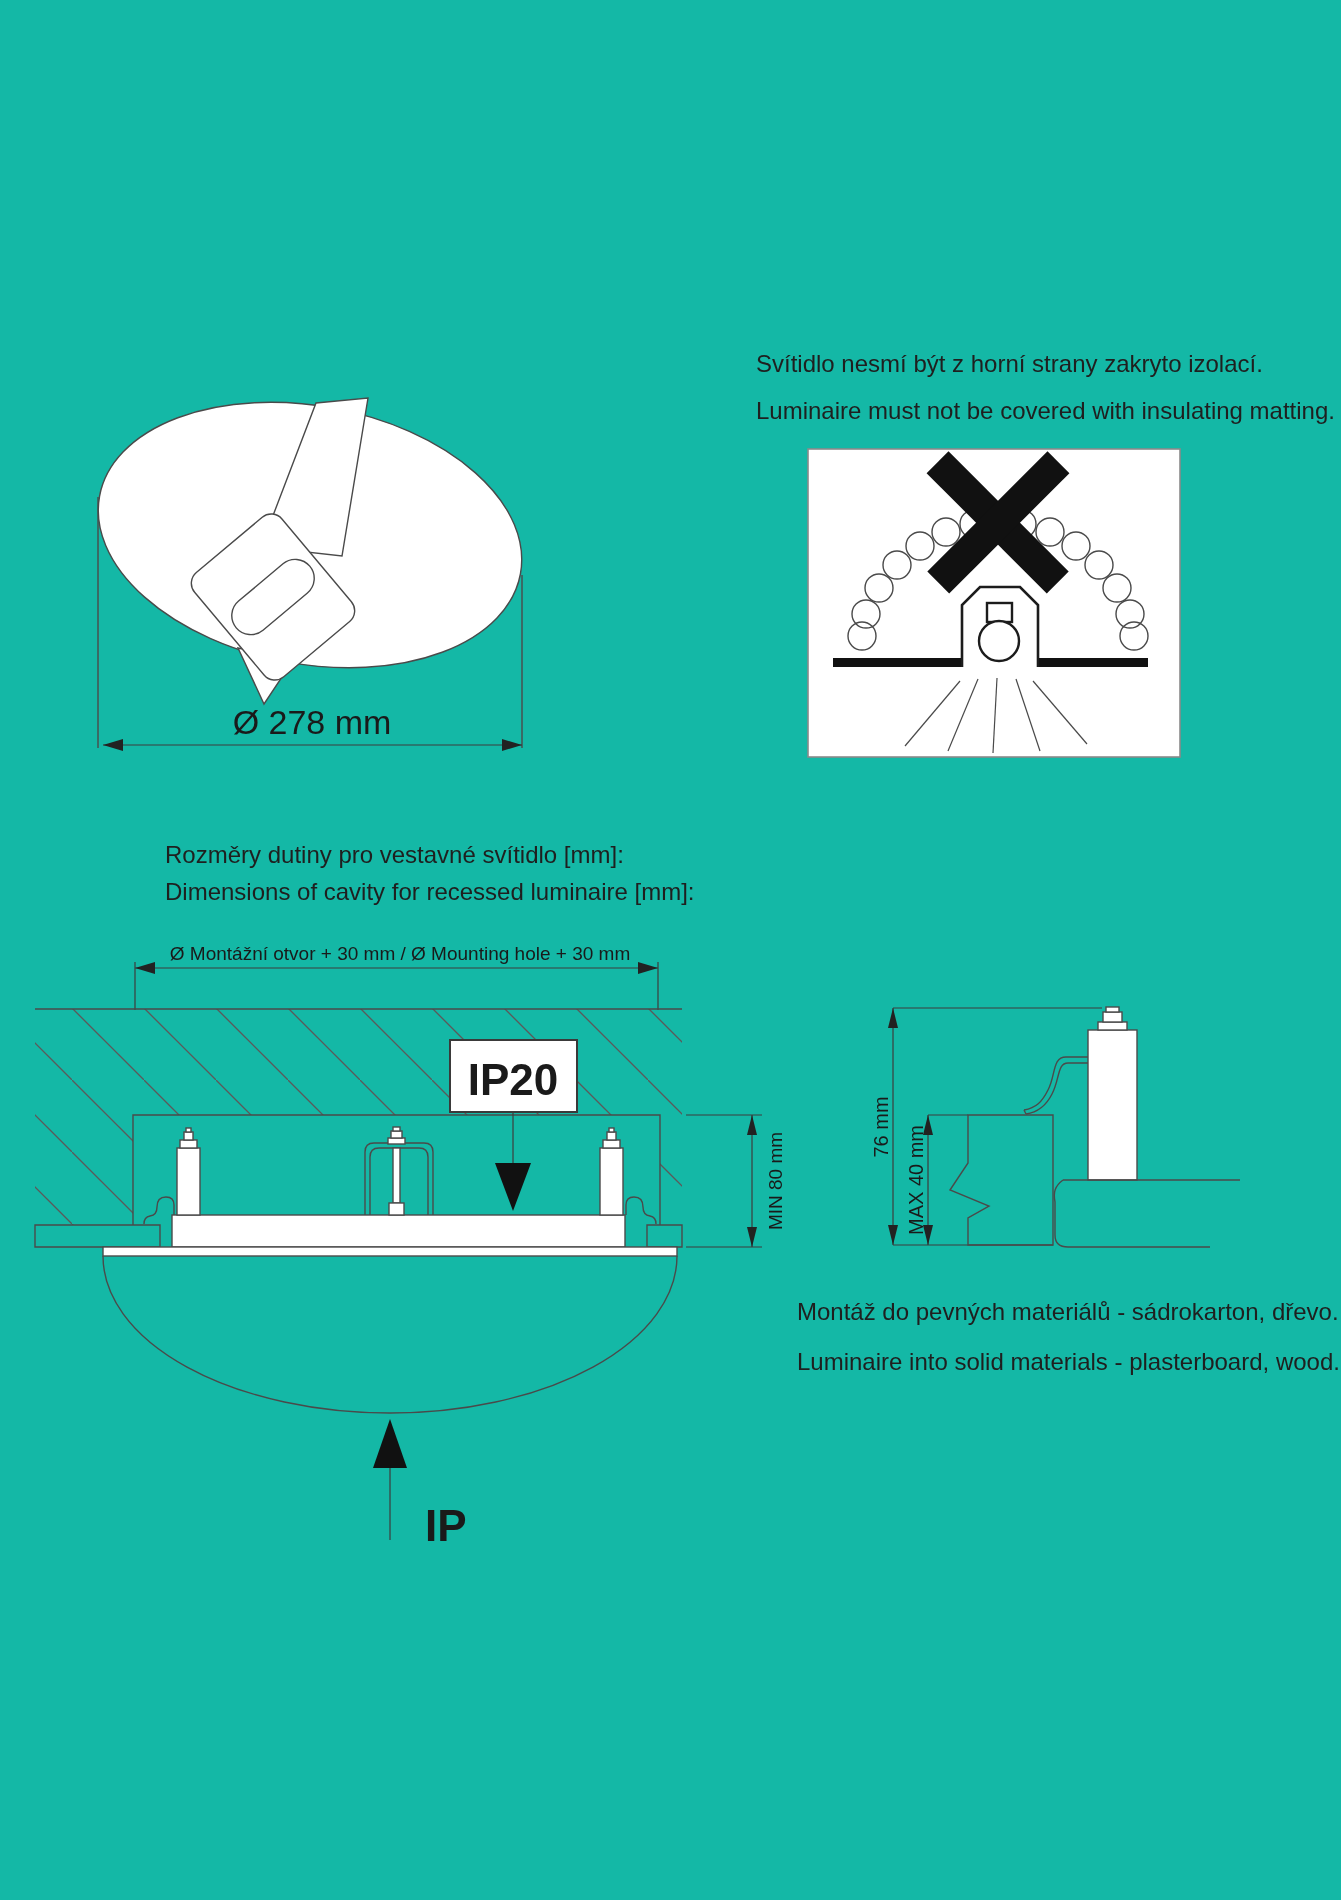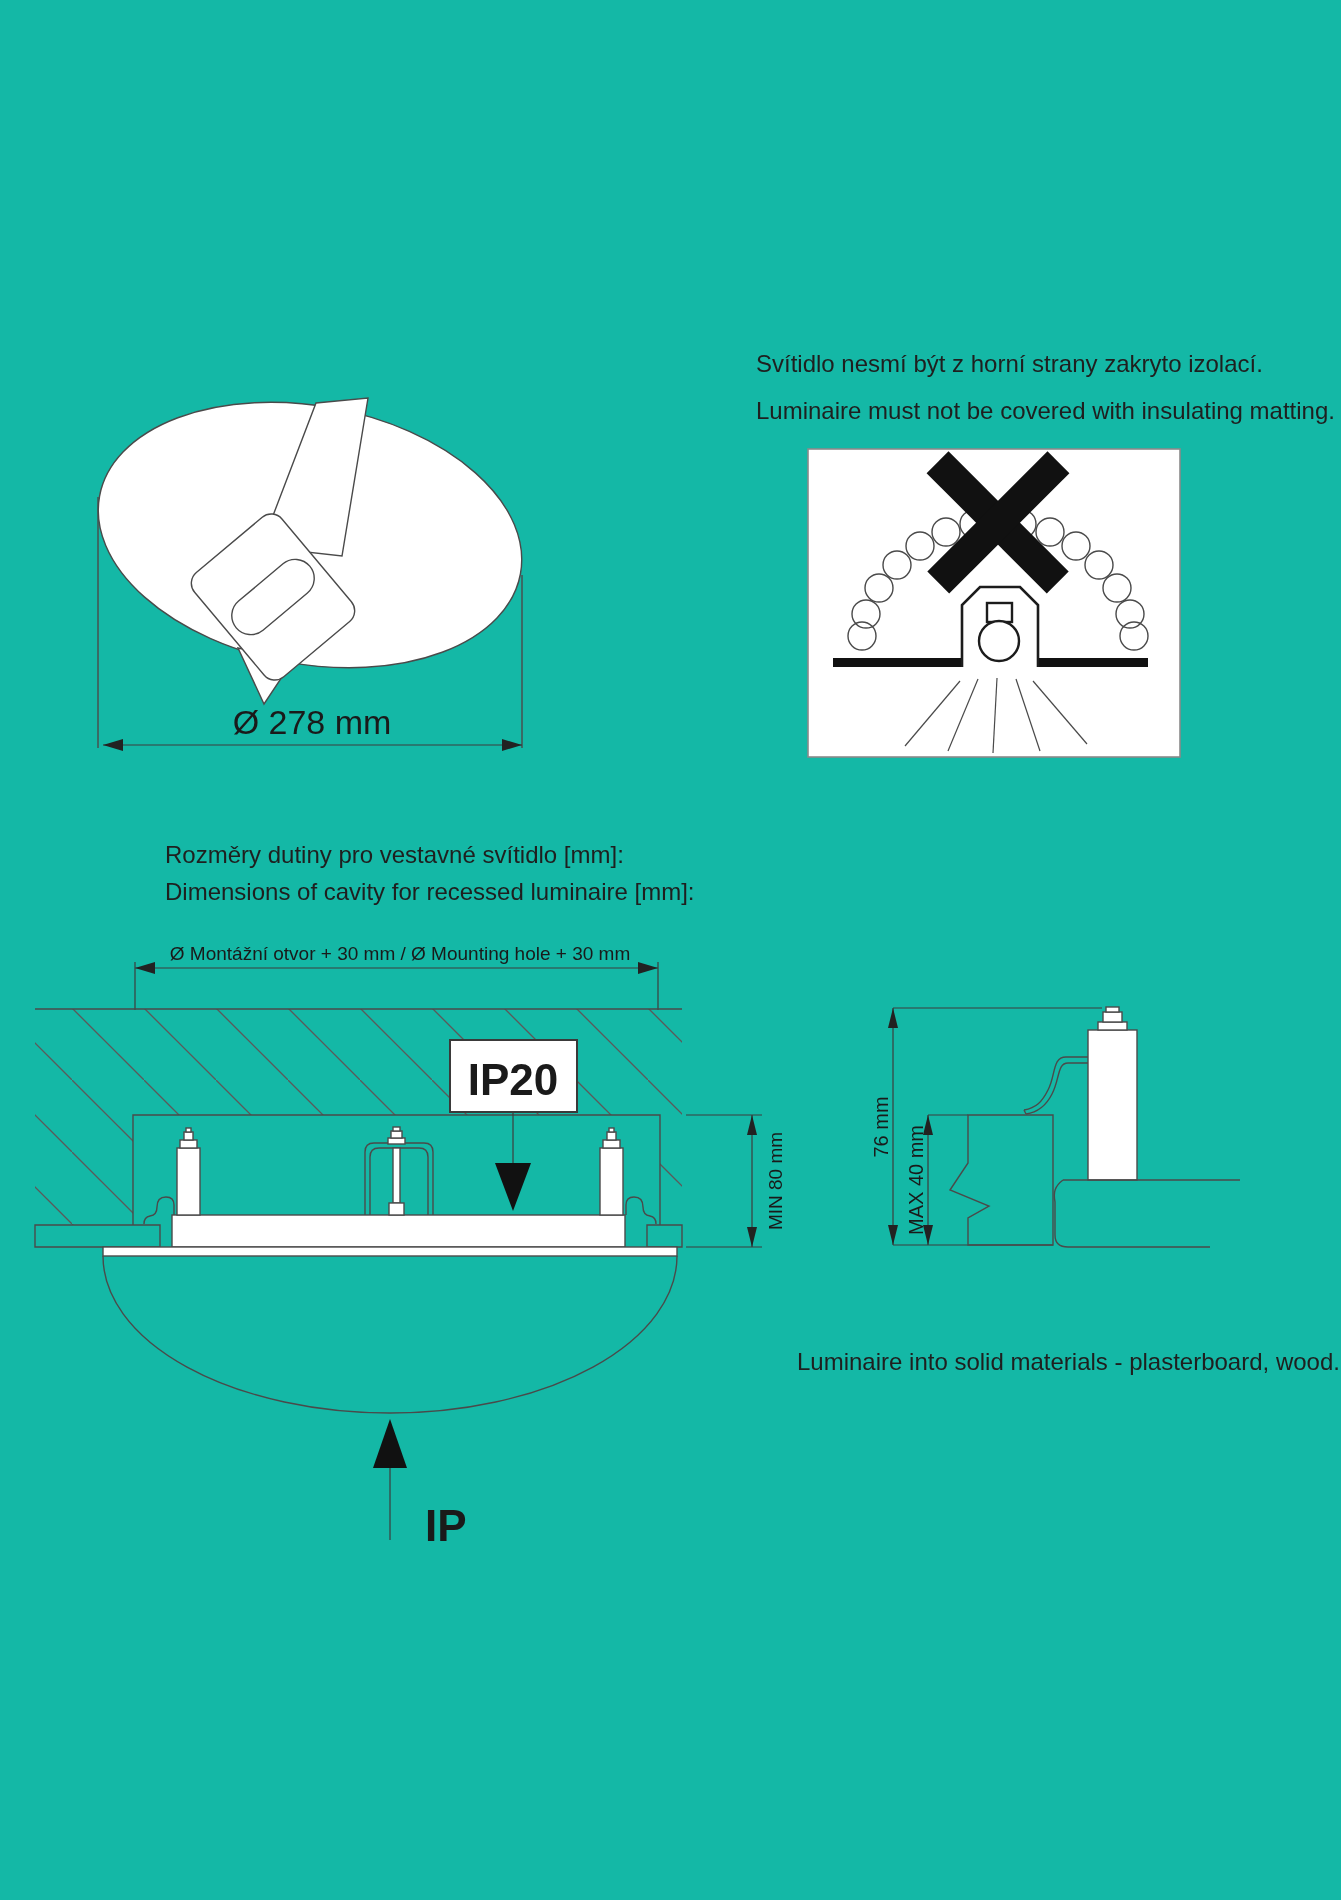--- a/index.html
+++ b/index.html
@@ -201,15 +201,16 @@
       <path d="M1088,1063 H1068 C1057,1063 1060,1079 1052,1094 C1047,1104 1040,1112 1026,1114" class="thin"></path>
       <path d="M1024,1110 L1026,1114" class="thin"></path>
     </g>
 
     <g>
       <path d="M1063,1180 H1240" class="thin"></path>
       <path d="M1063,1180 C1055,1186 1053,1192 1055,1202 L1055,1235 C1055,1243 1060,1247 1068,1247 H1210" class="thin"></path>
     </g>
   </svg>
 
+  <div class="abs note" style="left:797px;top:1300px;">Montáž do pevných materiálů - sádrokarton, dřevo.</div>
   <div class="abs note" style="left:797px;top:1350px;">Luminaire into solid materials - plasterboard, wood.</div>
 
 </div>
 
 </body></html>

